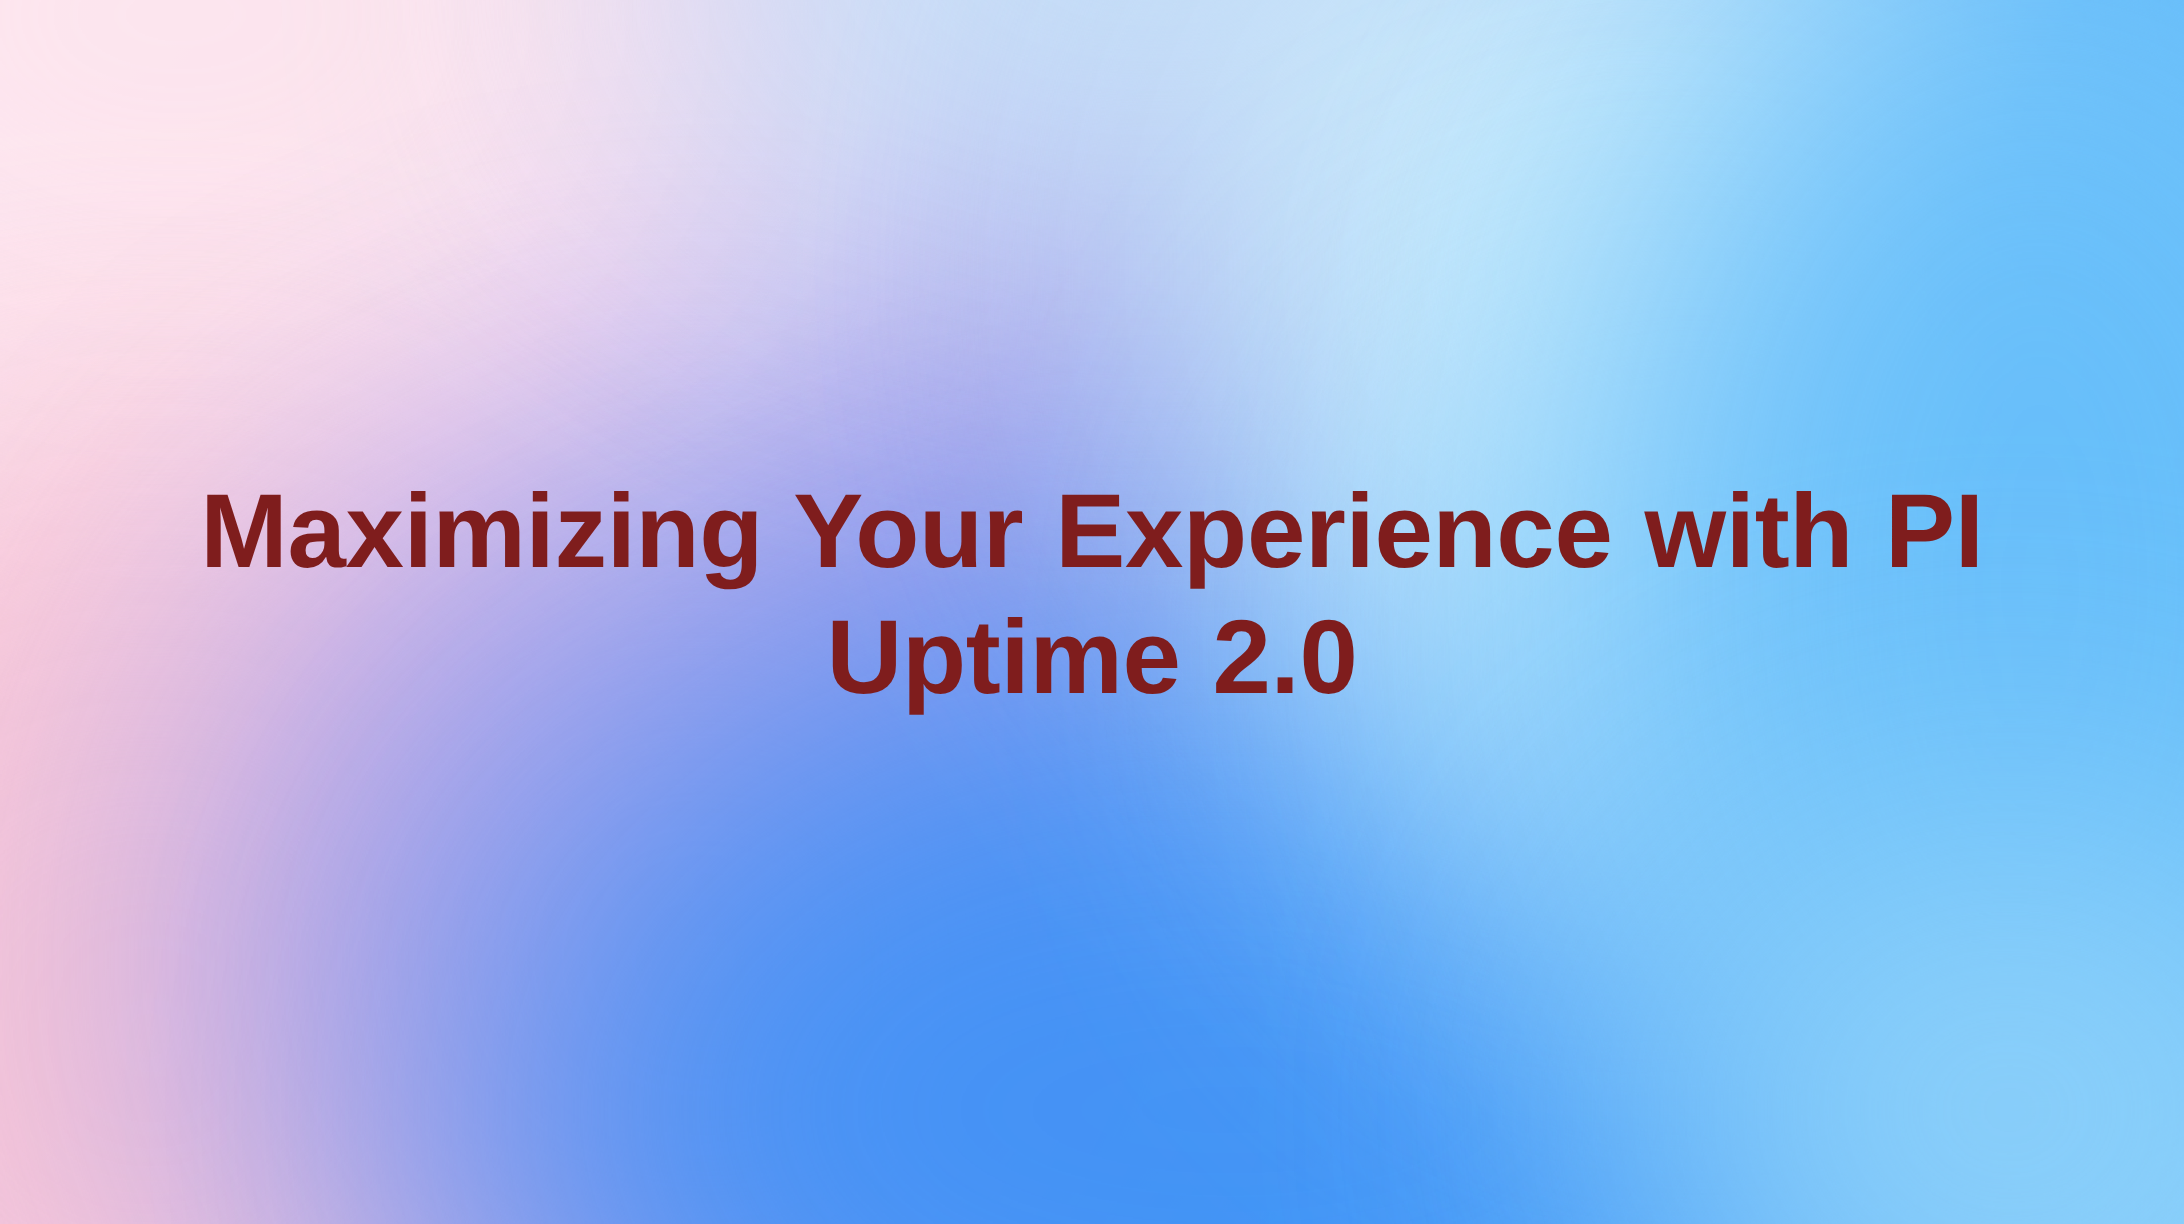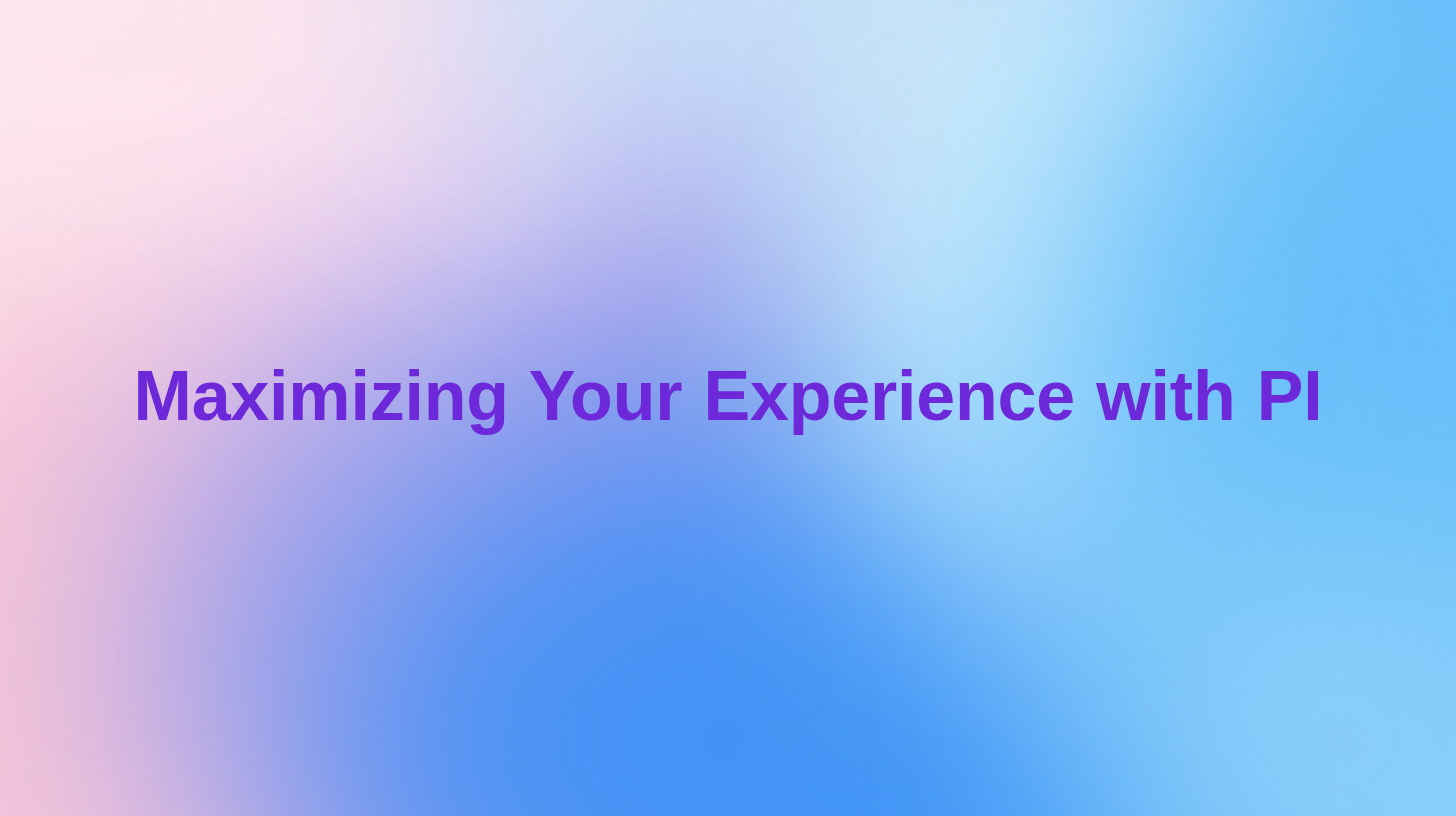--- a/index.html
+++ b/index.html
@@ -133,21 +133,21 @@
   
   .title-block {
     position: relative;
     z-index: 2;
     width: 1230px;
     text-align: center;
     transform: translateY(-12px);
   }
 
   .slide-title {
-    color: #6d28d9;
+    color: #7f1d1d;
     font-size: 70px;
     font-weight: 700;
     line-height: 84px;
     letter-spacing: -0.2px;
     word-spacing: 2px;
     text-rendering: optimizeLegibility;
   }
 </style>
 </head>
 <body>
@@ -160,16 +160,16 @@
   <div class="gradient-blob blob-pink-bottom"></div>
   <div class="gradient-blob blob-periwinkle"></div>
   <div class="gradient-blob blob-azure"></div>
   <div class="gradient-blob blob-top-pale"></div>
   <div class="gradient-blob blob-cyan"></div>
   <div class="gradient-blob blob-cyan-mid"></div>
   <div class="gradient-blob blob-sky-right"></div>
   <div class="gradient-blob blob-sky-corner"></div>
 
   <div class="title-block">
-    <h1 class="slide-title"><span>Maximizing Your Experience with PI</span><br></h1>
+    <h1 class="slide-title"><span>Maximizing Your Experience with PI</span><br><span>Uptime 2.0</span></h1>
   </div>
 
 </div>
 
 </body></html>

